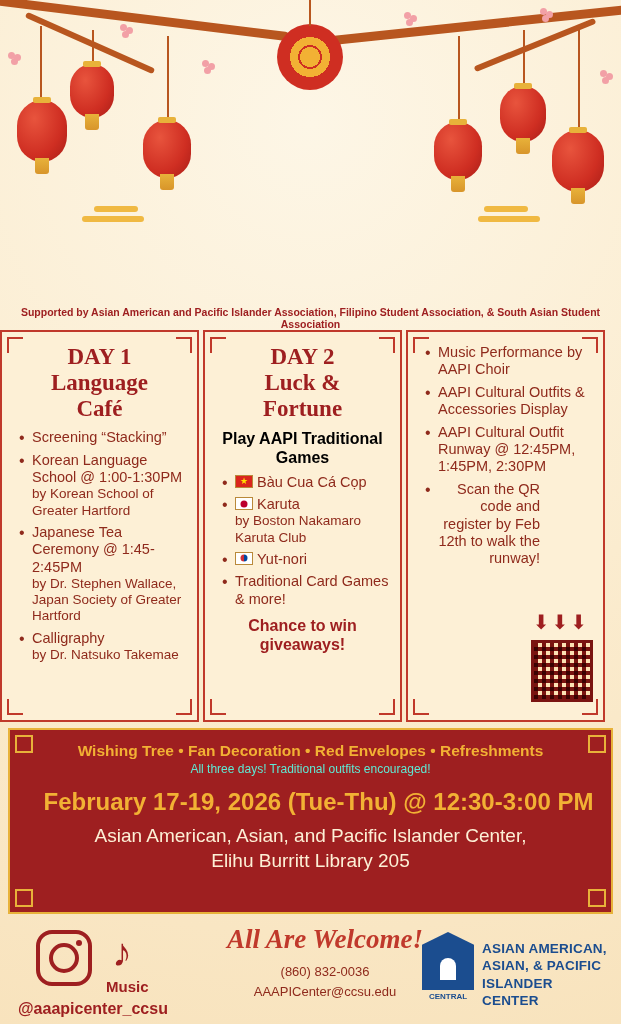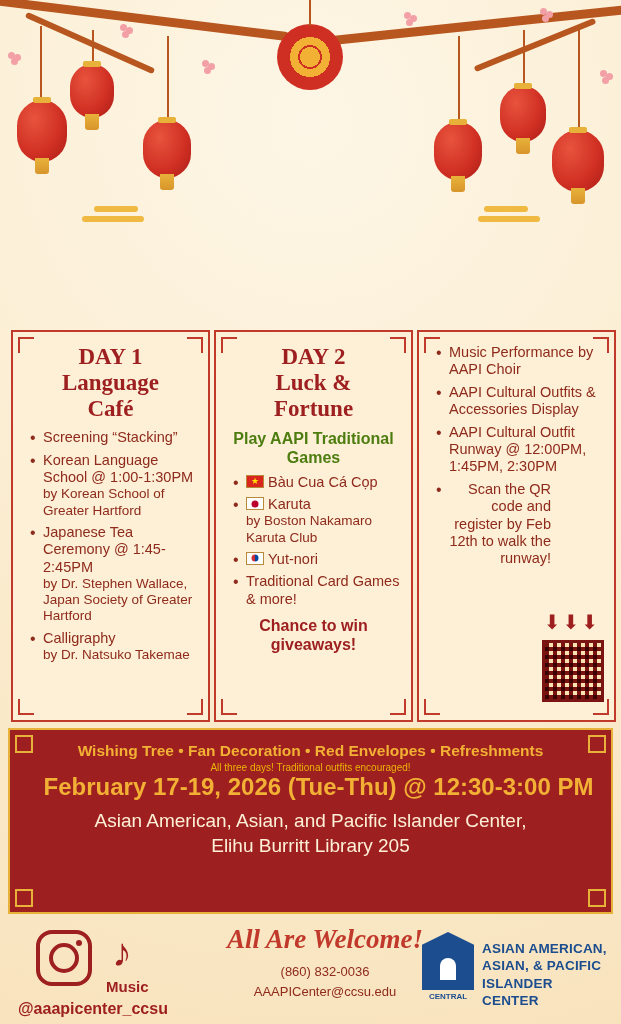--- a/index.html
+++ b/index.html
@@ -86,21 +86,21 @@
     position: absolute; top: 306px; left: 0; width: 621px;
     text-align: center;
     font-size: 10.5px;
     color: #9e1f20;
     font-weight: bold;
     z-index: 5;
   }
 
   
   .cards {
-    position: absolute; top: 330px; left: 11px;
+    position: absolute; top: 330px; left: 0;
     width: 605px; height: 392px;
     display: flex; gap: 4px;
   }
   .card {
     position: relative;
     width: 199px;
     background: #fdf0d6;
     border: 2px solid #c0392b;
     padding: 12px 10px 10px 10px;
   }
@@ -139,21 +139,21 @@
     position: absolute; left: 3px; top: -1px;
     color: #8f2a1c; font-size: 16px;
   }
   .sub-note {
     display: block;
     font-size: 13.5px;
     color: #8f2a1c;
   }
   .center-head {
     text-align: center;
-    color: #4d7c0f;
+    color: #000000;
     font-weight: bold;
     font-size: 16px;
     line-height: 1.2;
     margin-bottom: 6px;
   }
   .center-foot {
     text-align: center;
     color: #9e1f20;
     font-weight: bold;
     font-size: 16px;
@@ -213,21 +213,21 @@
     position: absolute; width: 18px; height: 18px; border: 2px solid #e8b23a;
   }
   .b-tl { top: 5px; left: 5px; border-right: 0; border-bottom: 0; }
   .b-tr { top: 5px; right: 5px; border-left: 0; border-bottom: 0; }
   .b-bl { bottom: 5px; left: 5px; border-right: 0; border-top: 0; }
   .b-br { bottom: 5px; right: 5px; border-left: 0; border-top: 0; }
   .banner .line1 {
     color: #f2b134; font-size: 15.5px; font-weight: bold; margin-bottom: 2px;
   }
   .banner .line2 {
-    color: #eab308; font-size: 10px; 
+    color: #5eead4; font-size: 12px; margin-bottom: 12px;
   }
   .banner .date {
     color: #f2b134; font-weight: bold; font-size: 24px; margin-bottom: 8px; padding-left: 16px;
   }
   .banner .loc {
     color: #fdf0d6; font-size: 19px; line-height: 1.3;
   }
 
   
   .footer {
@@ -360,20 +360,21 @@
     <div class="cloud" style="left:82px; top:202px;">
       <i style="left:0; top:14px; width:62px;"></i>
       <i style="left:12px; top:4px; width:44px;"></i>
     </div>
     <div class="cloud" style="left:478px; top:202px;">
       <i style="left:0; top:14px; width:62px;"></i>
       <i style="left:6px; top:4px; width:44px;"></i>
     </div>
   </div>
 
+  <div class="supported">Supported by Asian American and Pacific Islander Association, Filipino Student Association, &amp; South Asian Student Association</div>
 
   <div class="cards">
 
     <div class="card">
       <div class="corner c-tl"></div>
       <div class="corner c-tr"></div>
       <div class="corner c-bl"></div>
       <div class="corner c-br"></div>
       <div class="day-title">
         <span class="sub">DAY 1</span>
@@ -434,21 +435,21 @@
       <div class="corner c-bl"></div>
       <div class="corner c-br"></div>
       <ul class="items">
         <li>
           <span>Music Performance by AAPI Choir</span>
         </li>
         <li>
           <span>AAPI Cultural Outfits &amp; Accessories Display</span>
         </li>
         <li>
-          <span>AAPI Cultural Outfit Runway @ 12:00PM, 1:45PM, 2:30PM</span>
+          <span>AAPI Cultural Outfit Runway @ 12:45PM, 1:45PM, 2:30PM</span>
         </li>
         <li style="max-width:118px;text-align:right;">
           <span>Scan the QR code and register by Feb 12th to walk the runway!</span>
         </li>
       </ul>
       <div class="arrows">⬇⬇⬇</div>
       <div class="qr"></div>
     </div>
   </div>
 

